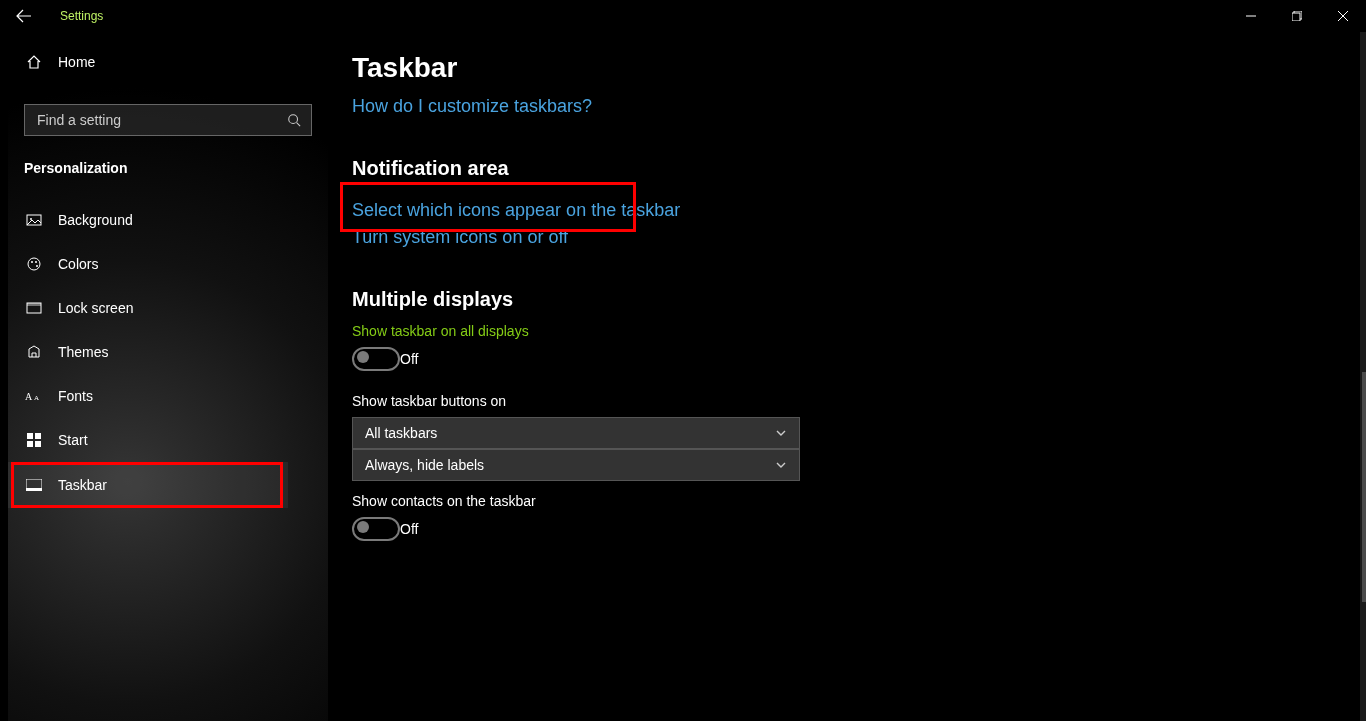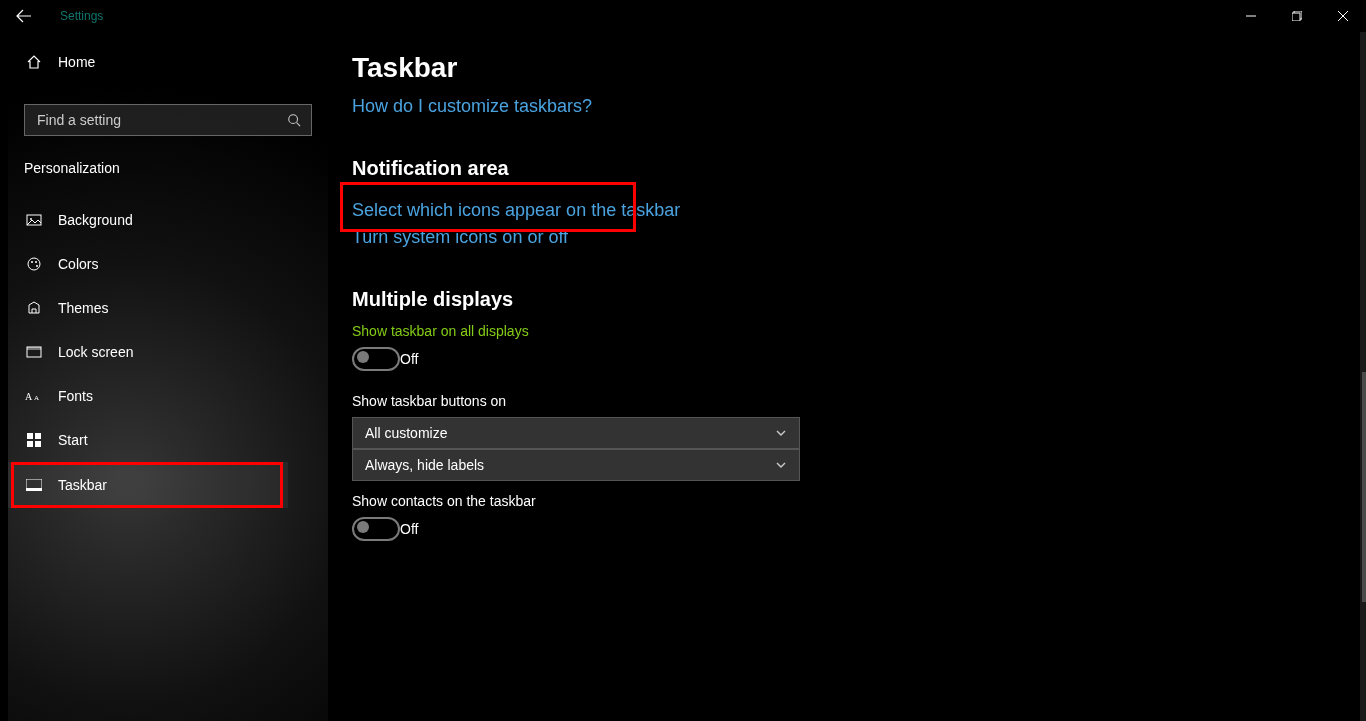--- a/index.html
+++ b/index.html
@@ -22,21 +22,21 @@
   }
   .titlebar .back {
     width: 48px;
     height: 32px;
     display: flex;
     align-items: center;
     justify-content: center;
   }
   .titlebar .title {
     font-size: 12px;
-    color: #0f766e;
+    color: #bef264;
     margin-left: 12px;
   }
   .win-controls {
     position: absolute;
     right: 0;
     top: 0;
     display: flex;
   }
   .win-btn {
     width: 46px;
@@ -95,21 +95,21 @@
     flex: 1;
     background: transparent;
     border: none;
     outline: none;
     color: #ccc;
     font-size: 14px;
   }
   .search input::placeholder { color: #ccc; }
   .cat-label {
     font-size: 14px;
-    font-weight: 400;
+    font-weight: 700;
     padding: 14px 16px 14px 16px;
   }
   .nav-list { padding-top: 8px; }
   .nav-item { height: 44px; }
   .side-taskbar-wrap {
     position: relative;
     padding-right: 40px;
   }
   .side-taskbar-highlight {
     position: absolute;
@@ -289,34 +289,34 @@
               <circle cx="6" cy="6" r="1" fill="#fff"></circle>
               <circle cx="10" cy="6" r="1" fill="#fff"></circle>
               <circle cx="11" cy="10" r="1" fill="#fff"></circle>
             </svg>
         </span>
         <span>Colors</span>
       </div>
       <div class="nav-item">
         <span class="icon">
           <svg width="16" height="16" viewBox="0 0 16 16">
+              <rect x="1" y="3" width="14" height="10" stroke="#fff" fill="none"></rect>
+              <rect x="1" y="3" width="14" height="3" fill="#fff" opacity="0.4"></rect>
+            </svg>
+        </span>
+        <span>Lock screen</span>
+      </div>
+      <div class="nav-item">
+        <span class="icon">
+          <svg width="16" height="16" viewBox="0 0 16 16">
               <path d="M3 13 L3 5 L8 2 L13 5 L13 13 Z" stroke="#fff" fill="none"></path>
               <path d="M6 13 V9 H10 V13" stroke="#fff" fill="none"></path>
             </svg>
         </span>
         <span>Themes</span>
-      </div>
-      <div class="nav-item">
-        <span class="icon">
-          <svg width="16" height="16" viewBox="0 0 16 16">
-              <rect x="1" y="3" width="14" height="10" stroke="#fff" fill="none"></rect>
-              <rect x="1" y="3" width="14" height="3" fill="#fff" opacity="0.4"></rect>
-            </svg>
-        </span>
-        <span>Lock screen</span>
       </div>
       <div class="nav-item">
         <span class="icon">
           <svg width="18" height="14" viewBox="0 0 18 14">
               <text x="0" y="11" font-size="10" fill="#fff" font-family="Segoe UI">A</text>
               <text x="9" y="11" font-size="7" fill="#fff" font-family="Segoe UI">A</text>
             </svg>
         </span>
         <span>Fonts</span>
       </div>
@@ -362,21 +362,21 @@
     <div class="sub-label muted" style="margin-top:12px;">Show taskbar on all displays</div>
     <div class="toggle-row">
       <div class="toggle">
           <div class="knob"></div>
         </div>
       <span class="toggle-state">Off</span>
     </div>
 
     <div class="sub-label">Show taskbar buttons on</div>
     <div class="dropdown">
-      <span>All customize</span>
+      <span>All taskbars</span>
       <svg width="12" height="12" viewBox="0 0 12 12">
           <path d="M2 4 L6 8 L10 4" stroke="#ccc" fill="none" stroke-width="1.4"></path>
         </svg>
     </div>
 
     <div class="dropdown">
       <span>Always, hide labels</span>
       <svg width="12" height="12" viewBox="0 0 12 12">
           <path d="M2 4 L6 8 L10 4" stroke="#ccc" fill="none" stroke-width="1.4"></path>
         </svg>

